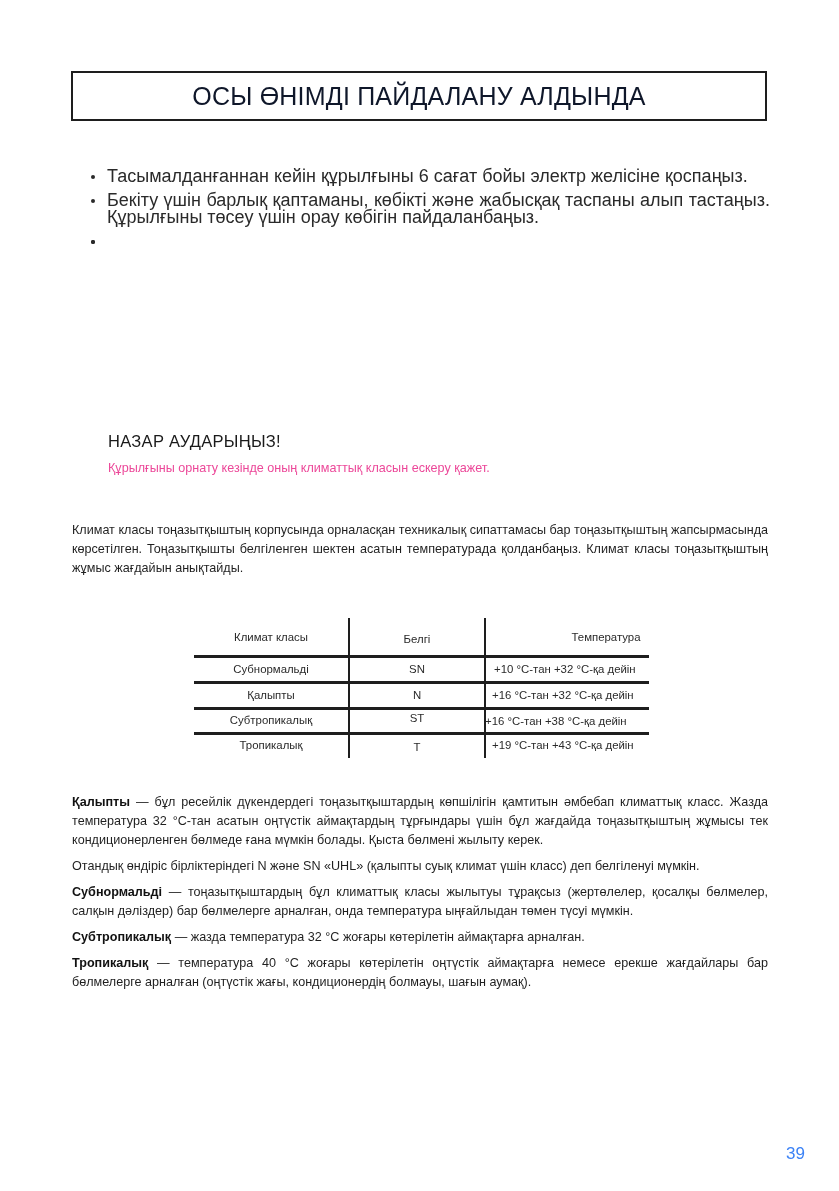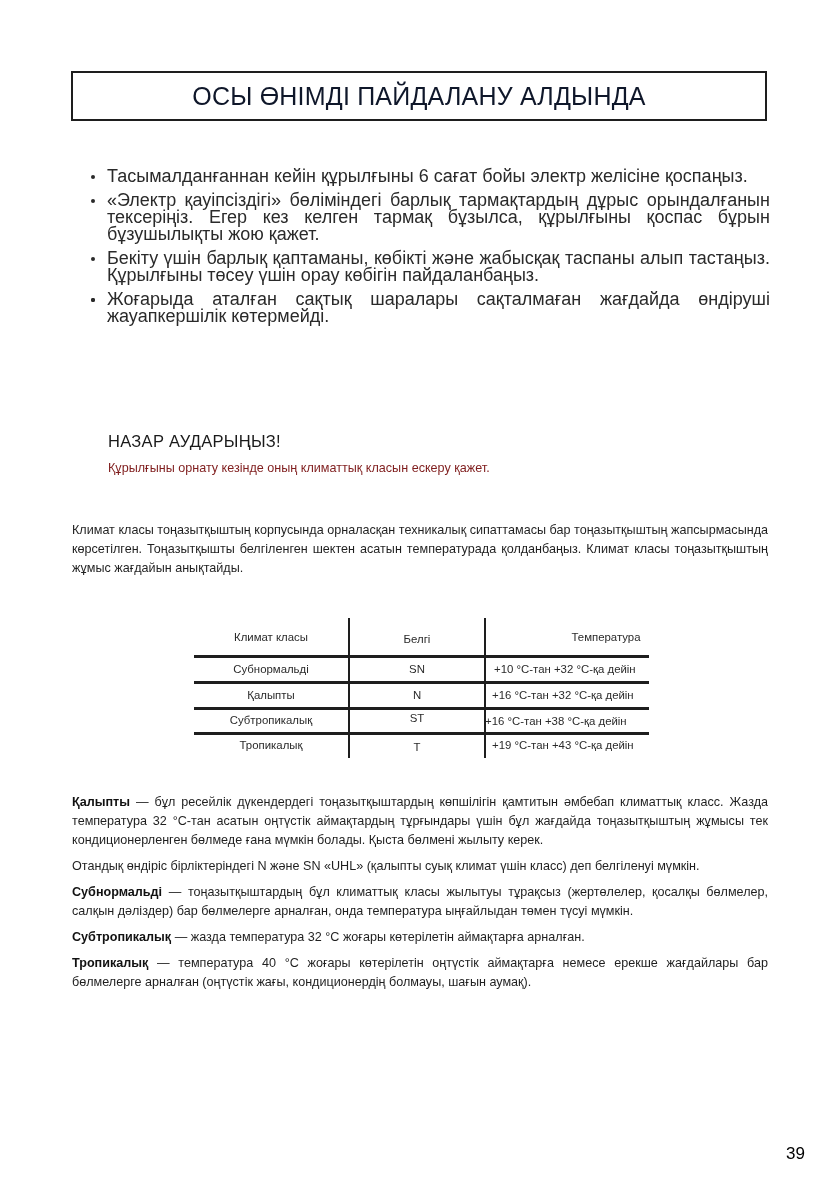--- a/index.html
+++ b/index.html
@@ -22,51 +22,50 @@
       font-size: 18px; line-height: 17px; color: #2a2a2a;
     }
     .bullets li { position: relative; padding-left: 17px; margin-bottom: 7px; text-align: justify; }
     .bullets li .dot {
       position: absolute; left: 1px; top: 7px; width: 4px; height: 4px; border-radius: 50%; background: #2a2a2a;
     }
     .notice {
       position: absolute; left: 108px; top: 432px; width: 600px;
     }
     .notice h2 { margin: 0; font-weight: normal; font-size: 16.5px; letter-spacing: 0.3px; color: #1a1a1a; }
-    .notice p { margin: 10px 0 0 0; font-size: 12.6px; color: #7f1d1d; }
+    .notice p { margin: 10px 0 0 0; font-size: 12.6px; color: #ec4899; }
     .intro {
       position: absolute; left: 72px; top: 521px; width: 696px;
       font-size: 12.6px; line-height: 19px; color: #1f1f1f; text-align: justify; margin: 0;
       text-align-last: left;
     }
     .table-wrap { position: absolute; left: 194px; top: 618px; width: 470px; height: 142px; }
     .vline { position: absolute; width: 2px; background: #1e1e1e; top: 0; height: 140px; }
     .hline { position: absolute; height: 2.5px; background: #1e1e1e; left: 0; width: 455px; }
     .cell { position: absolute; font-size: 11.4px; color: #2a2a2a; text-align: center; white-space: nowrap; }
     .body-paras {
       position: absolute; left: 72px; top: 793px; width: 696px;
       font-size: 12.6px; line-height: 19px; color: #1f1f1f;
     }
     .body-paras p { margin: 0 0 7px 0; text-align: justify; text-align-last: left; }
     .body-paras b { font-weight: bold; color: #111; }
-    .page-num { position: absolute; left: 786px; top: 1144px; font-size: 17px; color: #000000; }
+    .page-num { position: absolute; left: 786px; top: 1144px; font-size: 17px; color: #3b82f6; }
   </style>
 </head>
 <body>
 
 <div class="title-box">
   <h1>ОСЫ ӨНІМДІ ПАЙДАЛАНУ АЛДЫНДА</h1>
 </div>
 
 <ul class="bullets">
   <li><span class="dot"></span><span>Тасымалданғаннан кейін құрылғыны 6 сағат бойы электр желісіне қоспаңыз.</span></li>
-  <li><span class="dot"></span><span>«Электр қауіпсіздігі» бөліміндегі барлық тармақтардың дұрыс орындалғанын тексеріңіз. Егер кез келген тармақ бұзылса, құрылғыны қоспас бұрын бұзушылықты жою қажет.</span></li>
   <li><span class="dot"></span><span>Бекіту үшін барлық қаптаманы, көбікті және жабысқақ таспаны алып тастаңыз. Құрылғыны төсеу үшін орау көбігін пайдаланбаңыз.</span></li>
   <li><span class="dot"></span></li>
-  <li><span class="dot"></span><span>Жоғарыда аталған сақтық шаралары сақталмаған жағдайда өндіруші жауапкершілік көтермейді.</span></li>
+  <li><span class="dot"></span></li>
 </ul>
 
 <div class="notice">
   <h2>НАЗАР АУДАРЫҢЫЗ!</h2>
   <p>Құрылғыны орнату кезінде оның климаттық класын ескеру қажет.</p>
 </div>
 
 <p class="intro">Климат класы тоңазытқыштың корпусында орналасқан техникалық сипаттамасы бар тоңазытқыштың жапсырмасында көрсетілген. Тоңазытқышты белгіленген шектен асатын температурада қолданбаңыз. Климат класы тоңазытқыштың жұмыс жағдайын анықтайды.</p>
 
 <div class="table-wrap">

